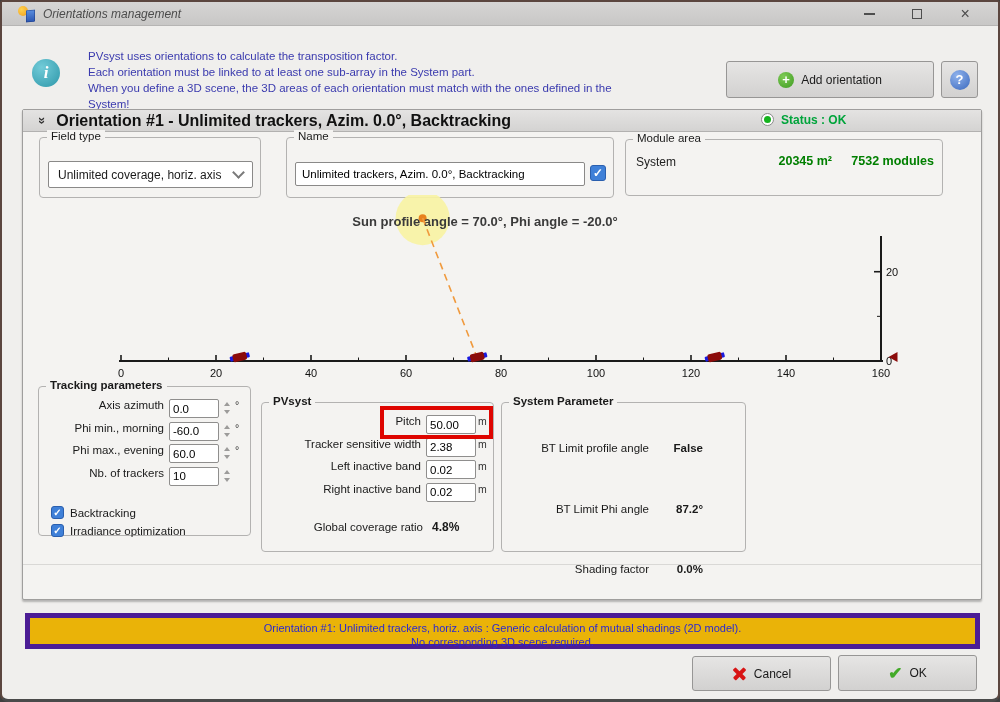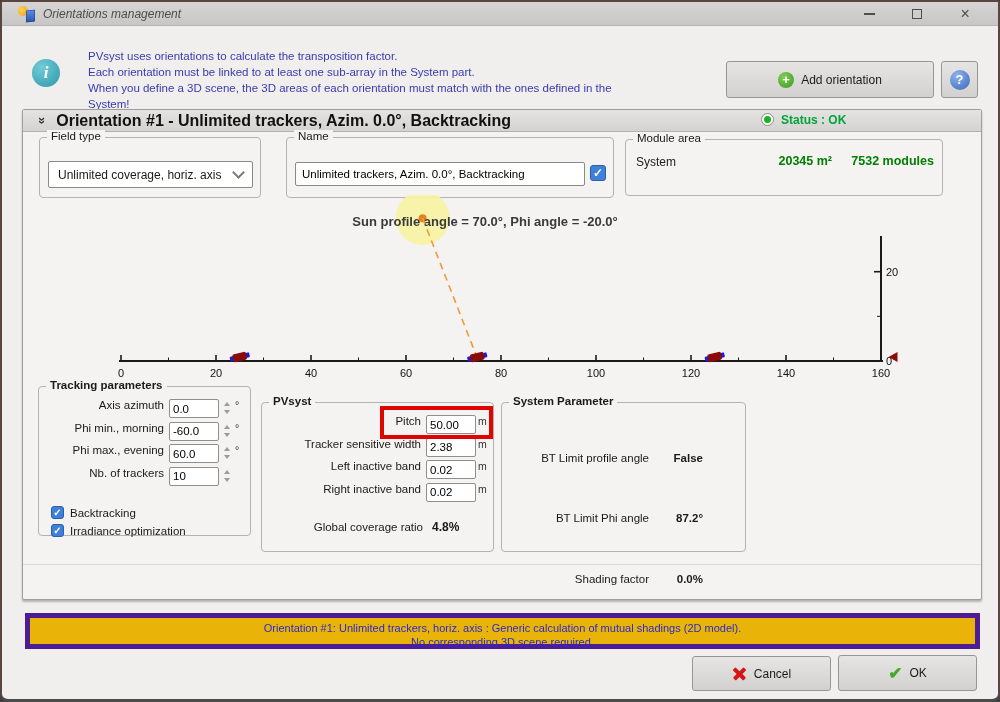--- a/index.html
+++ b/index.html
@@ -87,21 +87,21 @@
   .spin { width:12px; height:18px; display:flex; flex-direction:column; align-items:center;
     justify-content:space-between; padding:3px 0; margin-left:2px; cursor:default; }
   .tri-up { width:0; height:0; border-left:3.5px solid transparent; border-right:3.5px solid transparent;
     border-bottom:4px solid #9c9b9a; }
   .tri-dn { width:0; height:0; border-left:3.5px solid transparent; border-right:3.5px solid transparent;
     border-top:4px solid #9c9b9a; }
   .unit { width:10px; font-size:10.5px; color:#333; margin-left:2px; }
   .cb-row { display:flex; align-items:center; gap:6px; margin:3px 0 0 12px; height:15px; }
   .cb-row .cb { width:13px; height:13px; }
 
-  .srow { display:flex; align-items:flex-end; height:21.5px; padding-right:42px;margin-top:39px; }
+  .srow { display:flex; align-items:flex-start; height:21.5px; padding-right:42px;margin-top:39px; }
   .srow .lbl { flex:1; text-align:right; padding-right:14px; }
   .srow .val { font-weight:bold; min-width:40px; text-align:right; }
   .gcr-row { display:flex; align-items:center; height:22px; margin-top:11px; padding-right:5px; }
   .gcr-row .lbl { flex:1; text-align:right; padding-right:9px; }
   .gcr-row .val { width:56px; font-weight:bold; font-size:12px; }
 
   .pitch-hl { position:absolute; left:357px; top:296px; width:113px; height:33px;
     border:4px solid #de0500; z-index:5; pointer-events:none; }
   .panel-divider { position:absolute; left:0; right:0; top:454px; border-top:1px solid #d9d8d6; }
 

